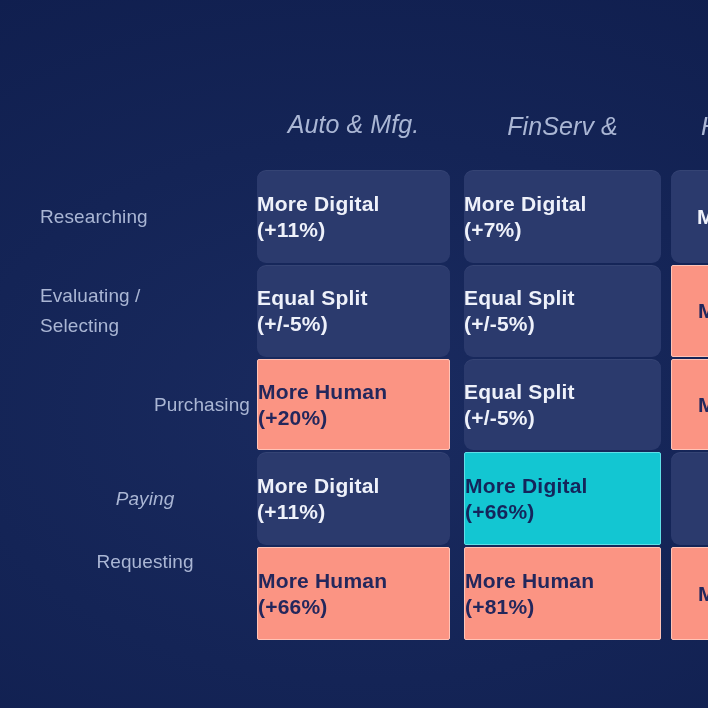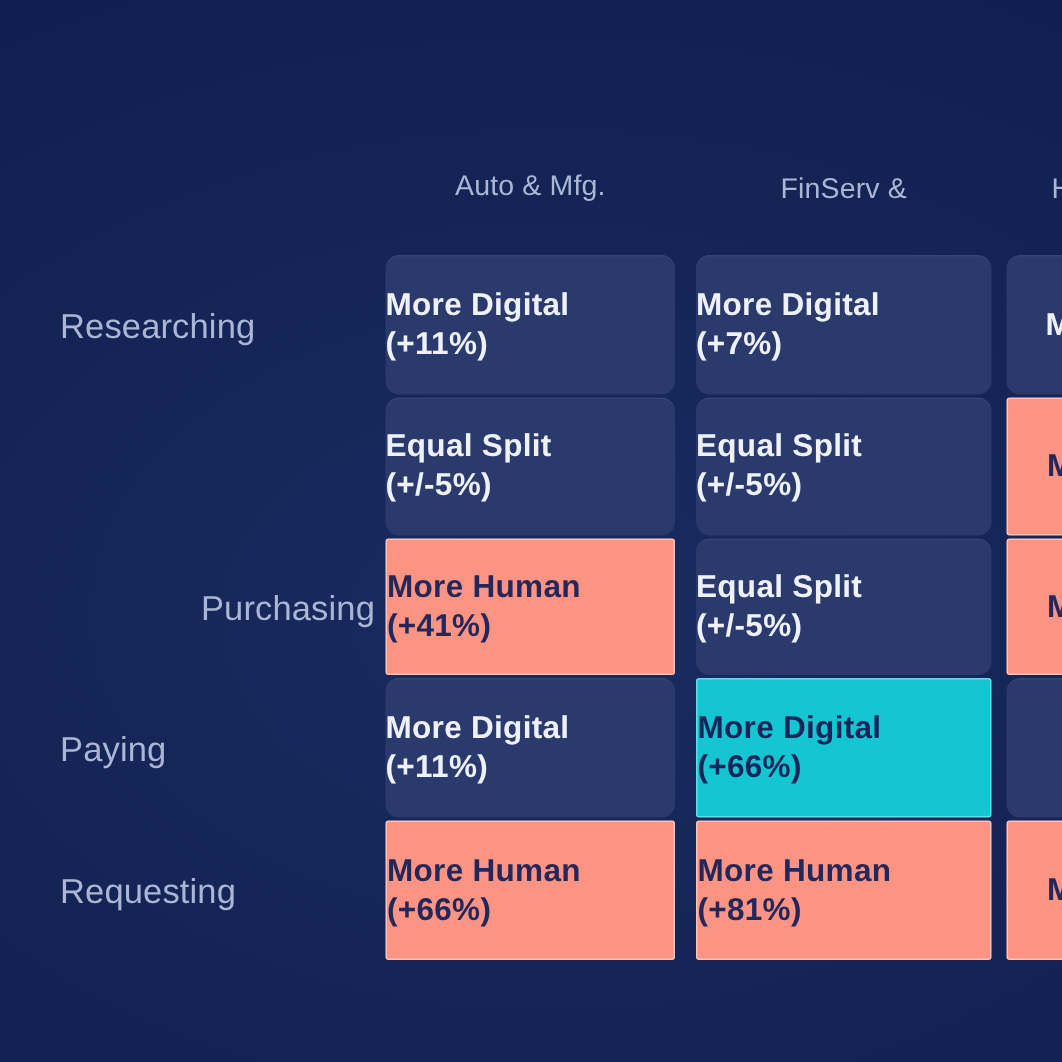--- a/index.html
+++ b/index.html
@@ -33,39 +33,40 @@
     top: 0;
     width: 708px;
     height: 708px;
   }
 
   .col-head {
     position: absolute;
     top: 92px;
     height: 68px;
     color: #aab6d4;
-    font-size: 19px;
+    font-size: 25px;
     line-height: 31px;
     font-weight: 400;
     text-align: center;
     letter-spacing: 0.1px;
     display: flex;
     align-items: center;
     justify-content: center;
+    font-style: italic;
   }
   .col-head.head-0 { left: 257px; width: 193px; top: 104px; height: 40px; }
   .col-head.head-1 { left: 464px; width: 197px; }
   .col-head.head-2 { left: 671px; width: 197px; justify-content: flex-start; padding-left: 30px; box-sizing: border-box; }
 
   .row-label {
     position: absolute;
     left: 40px;
     width: 210px;
     color: #aab6d4;
-    font-size: 23px;
+    font-size: 19px;
     line-height: 30px;
     font-weight: 400;
     letter-spacing: 0.1px;
     display: flex;
     align-items: center;
   }
 
   .cell {
     position: absolute;
     box-sizing: border-box;
@@ -112,27 +113,31 @@
       </div>
       <div class="col-head head-1" style="flex-direction: row;">
         <div>FinServ &amp;</div>
       </div>
       <div class="col-head head-2">
         <div>H</div>
       </div>
       <div class="row-label" style="top: 170px; height: 93px; flex-direction: column; align-items: flex-start; justify-content: center;">
         <div>Researching</div>
       </div>
+      <div class="row-label" style="top: 265px; height: 92px; flex-direction: column; align-items: flex-start; justify-content: center;">
+        <div>Evaluating /</div>
+        <div>Selecting</div>
+      </div>
       <div class="row-label" style="top: 359px; height: 91px; flex-direction: column; align-items: flex-end; justify-content: center;">
         <div>Purchasing</div>
       </div>
-      <div class="row-label" style="top: 452px; height: 93px; flex-direction: column; align-items: flex-start; justify-content: center;">
+      <div class="row-label" style="top: 452px; height: 93px; flex-direction: column; align-items: center; justify-content: center; font-style: italic;">
         <div>Paying</div>
       </div>
-      <div class="row-label" style="top: 547px; height: 93px; flex-direction: column; align-items: flex-start; justify-content: center;">
+      <div class="row-label" style="top: 547px; height: 93px; flex-direction: row; align-items: flex-start; justify-content: center;">
         <div>Requesting</div>
       </div>
       <div class="cell v-blue" style="left: 257px; width: 193px; top: 170px; height: 93px;">
         <span class="l1">More Digital</span>
         <span class="l2">(+11%)</span>
       </div>
       <div class="cell v-blue" style="left: 464px; width: 197px; top: 170px; height: 93px;">
         <span class="l1">More Digital</span>
         <span class="l2">(+7%)</span>
       </div>
@@ -147,21 +152,21 @@
       <div class="cell v-blue" style="left: 464px; width: 197px; top: 265px; height: 92px;">
         <span class="l1">Equal Split</span>
         <span class="l2">(+/-5%)</span>
       </div>
       <div class="cell v-salmon" style="left: 671px; width: 197px; top: 265px; height: 92px; align-items: flex-start; padding-left: 26px; box-sizing: border-box;">
         <span class="l1">M</span>
         <span class="l2"></span>
       </div>
       <div class="cell v-salmon" style="left: 257px; width: 193px; top: 359px; height: 91px;">
         <span class="l1">More Human</span>
-        <span class="l2">(+41%)</span>
+        <span class="l2">(+20%)</span>
       </div>
       <div class="cell v-blue" style="left: 464px; width: 197px; top: 359px; height: 91px;">
         <span class="l1">Equal Split</span>
         <span class="l2">(+/-5%)</span>
       </div>
       <div class="cell v-salmon" style="left: 671px; width: 197px; top: 359px; height: 91px; align-items: flex-start; padding-left: 26px; box-sizing: border-box;">
         <span class="l1">M</span>
         <span class="l2"></span>
       </div>
       <div class="cell v-blue" style="left: 257px; width: 193px; top: 452px; height: 93px;">

